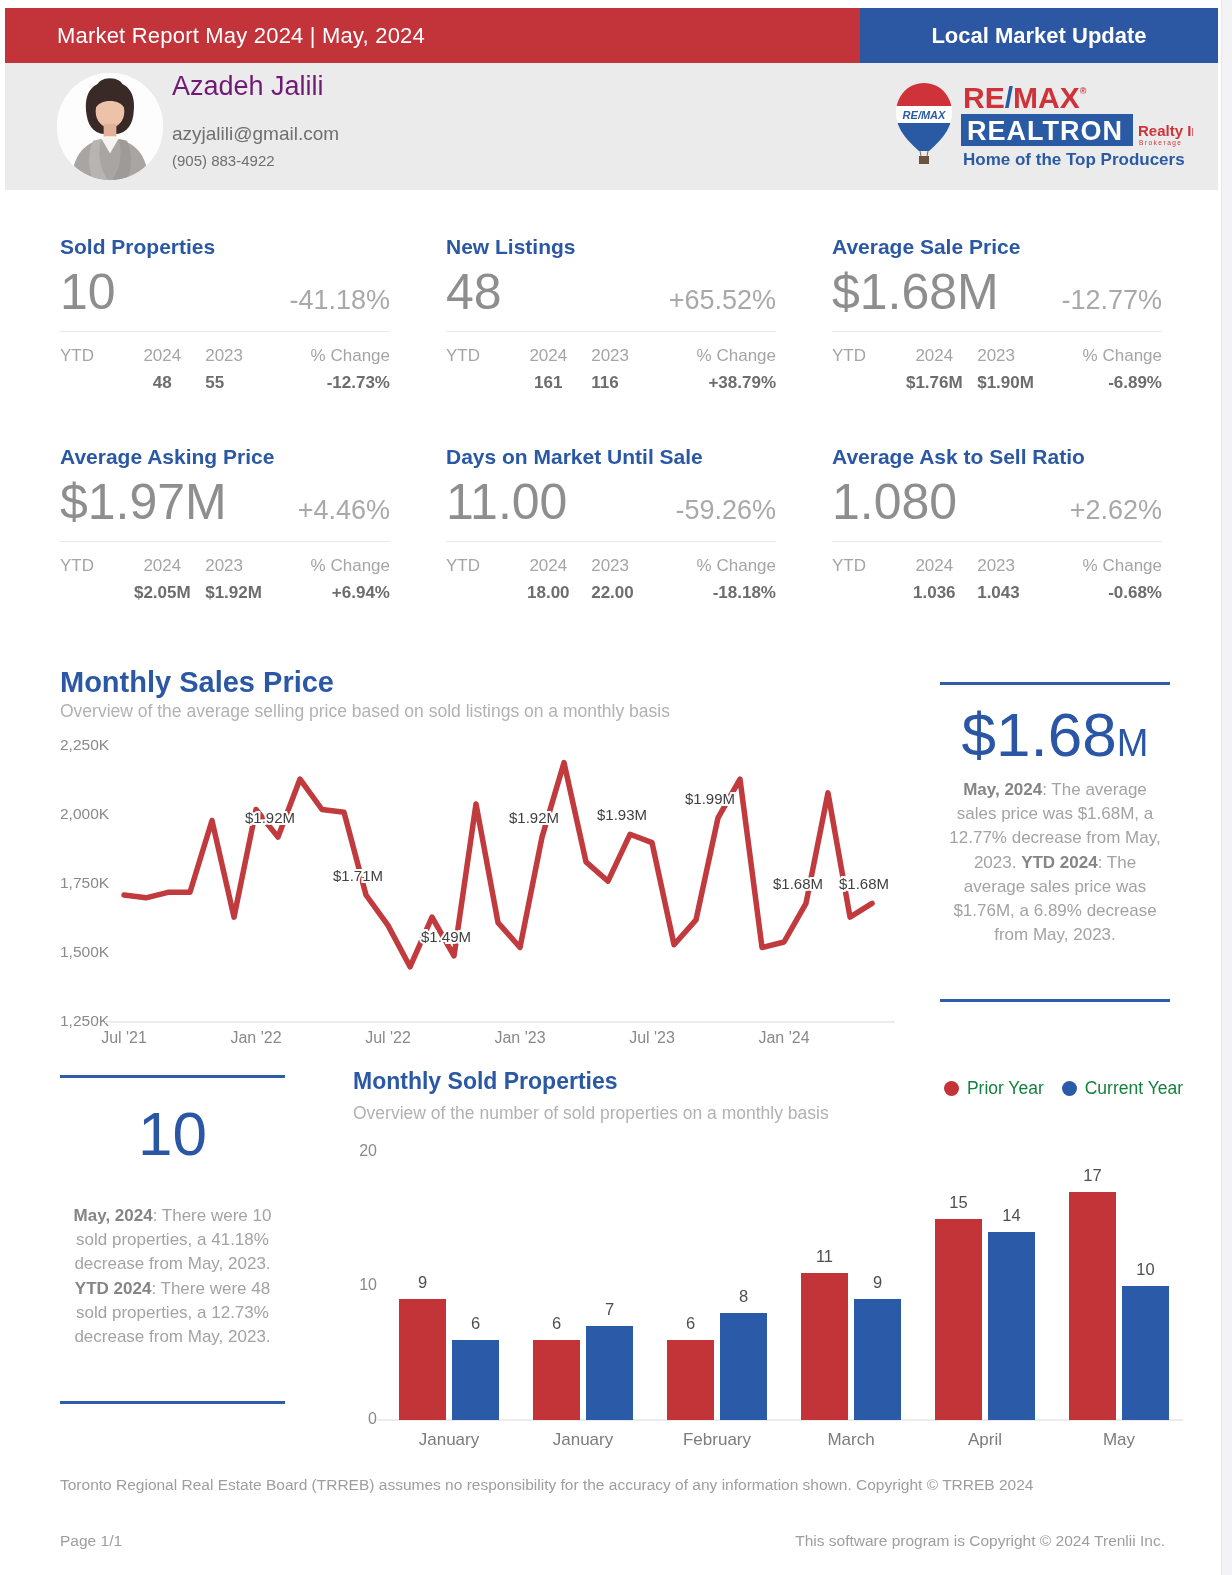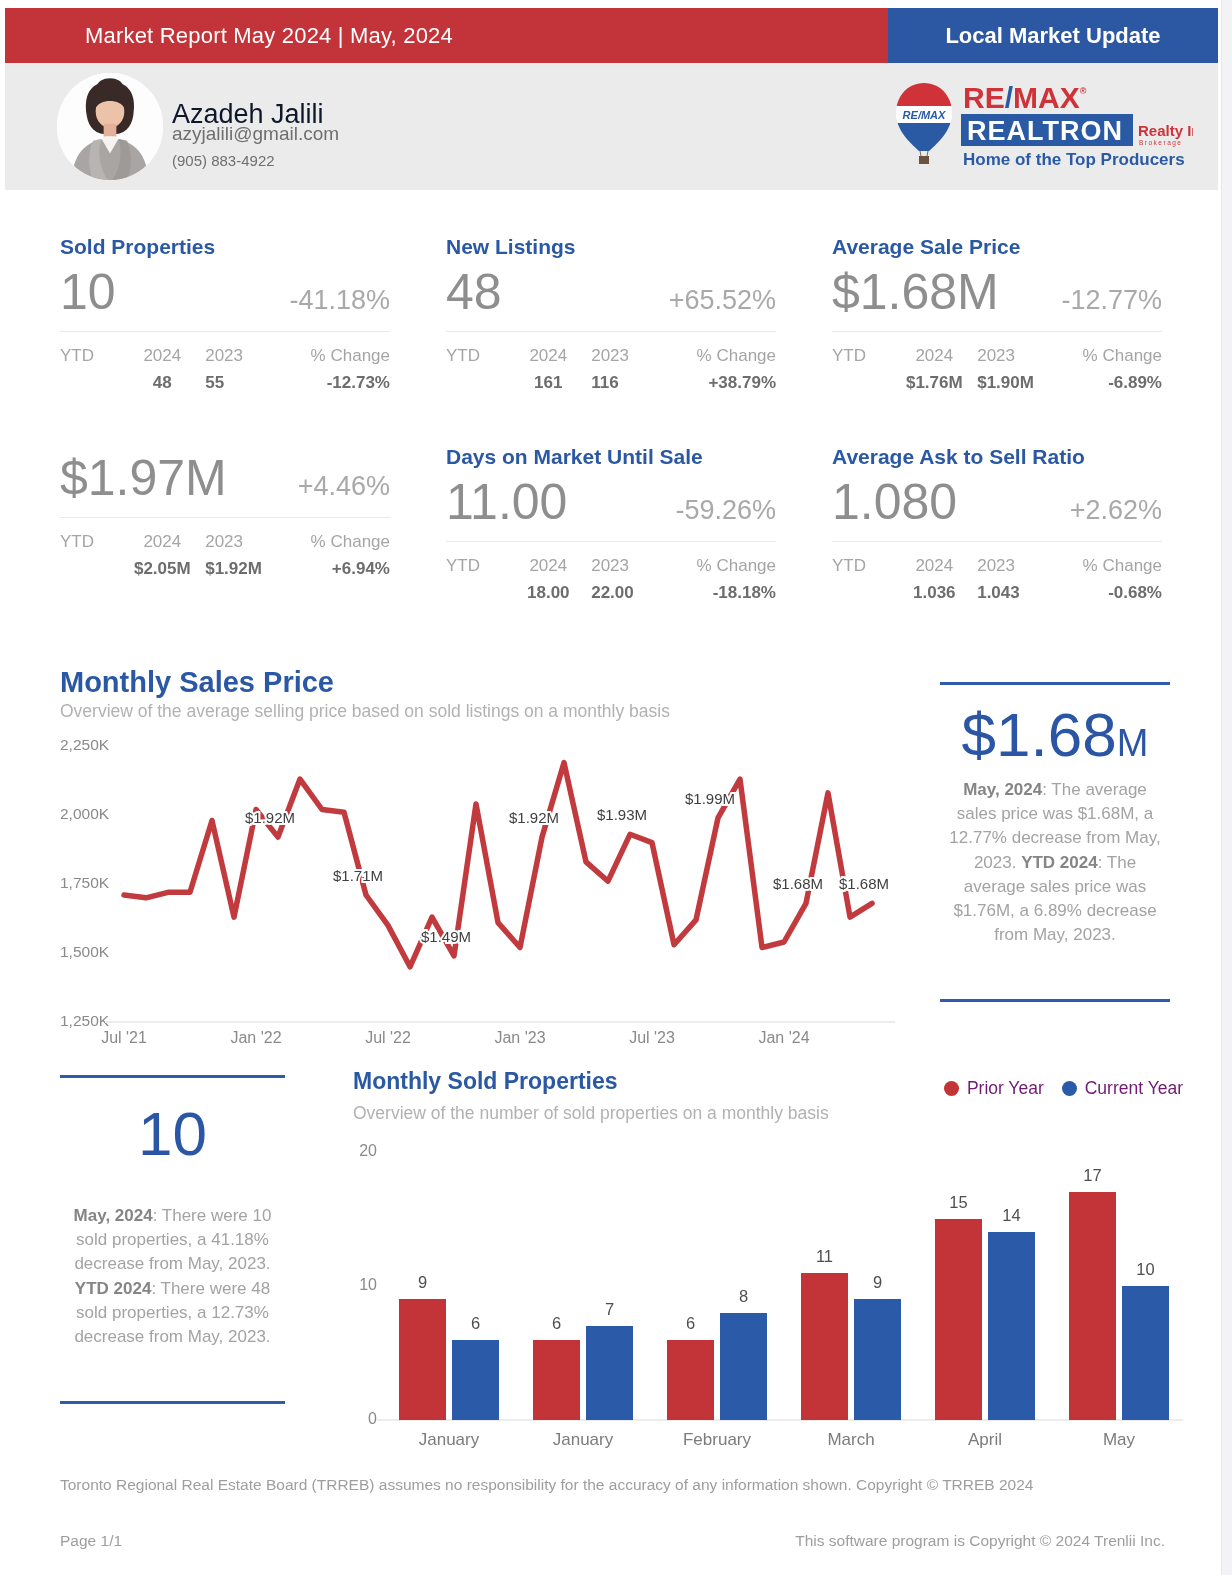--- a/index.html
+++ b/index.html
@@ -1,26 +1,26 @@
 <!DOCTYPE html>
 <html><head>
 <meta charset="utf-8">
 <style>
   html,body{margin:0;padding:0;background:#ffffff;}
   body{font-family:"Liberation Sans",sans-serif;}
   .page{position:relative;width:1232px;height:1575px;background:#fff;overflow:hidden;}
 
   
   .topbar{position:absolute;left:5px;top:8px;right:14px;height:55px;display:flex;}
-  .topbar .band-red{flex:0 0 66.2%;background:#c23439;color:#fff;display:flex;align-items:center;padding-left:80px;font-size:22px;letter-spacing:.2px;}
+  .topbar .band-red{flex:0 0 66.2%;background:#c23439;color:#fff;display:flex;align-items:center;padding-left:52px;font-size:22px;letter-spacing:.2px;}
   .topbar .band-blue{flex:1;background:#2b57a3;color:#fff;display:flex;align-items:center;justify-content:center;font-size:22px;font-weight:700;}
 
   .agentbar{position:absolute;left:5px;top:63px;right:14px;height:127px;background:#ebebeb;}
   .photo{position:absolute;left:52px;top:10px;width:106px;height:107px;border-radius:53px;overflow:hidden;background:#fdfdfd;}
-  .agent-name{position:absolute;left:167px;top:36px;font-size:27px;color:#0f172a;text-align:right;}
+  .agent-name{position:absolute;left:167px;top:8px;font-size:27px;color:#701a75;text-align:right;}
   .agent-email{position:absolute;left:167px;top:60px;font-size:19px;color:#6f6f6f;}
   .agent-phone{position:absolute;left:167px;top:89px;font-size:15px;color:#6f6f6f;}
   .logo{position:absolute;right:25px;top:17px;width:300px;height:90px;}
 
   
   .card{position:absolute;width:330px;height:180px;}
   .c1{left:60px;top:235px}.c2{left:446px;top:235px}.c3{left:832px;top:235px}
   .c4{left:60px;top:445px}.c5{left:446px;top:445px}.c6{left:832px;top:445px}
   .card-title{font-size:21px;font-weight:700;color:#2a58a4;}
   .num-row{display:flex;justify-content:space-between;align-items:baseline;margin-top:4px;}
@@ -50,21 +50,21 @@
   .panel-big .unit{font-size:38px;}
   .panel-text{margin:9px 2px 0;text-align:center;font-size:17px;color:#a3a3a3;line-height:1.42;}
   .sold-panel .panel-text{margin-top:36px;}
   .panel-text b{color:#858585;}
   .rule-bottom{margin-top:52px;}
 
   
   .bar-section{position:absolute;left:353px;top:1068px;width:830px;height:400px;}
   .bars-title{font-size:23px;font-weight:700;color:#2a58a4;}
   .bars-sub{margin-top:8px;font-size:17.5px;color:#b2b2b2;}
-  .legend{position:absolute;right:0;top:10px;display:flex;align-items:center;font-size:17.5px;color:#701a75;}
+  .legend{position:absolute;right:0;top:10px;display:flex;align-items:center;font-size:17.5px;color:#15803d;}
   .legend .item{display:flex;align-items:center;margin-left:18px;}
   .dot{width:15px;height:15px;border-radius:50%;display:inline-block;margin-right:8px;}
   .dot-red{background:#c23438;}
   .dot-blue{background:#2b5aa8;}
   .bar-ylab{position:absolute;left:0;width:24px;text-align:right;font-size:16px;color:#8a8a8a;}
   .bars-plot{position:absolute;left:32px;top:0;width:798px;height:352px;}
   .bar{position:absolute;bottom:0;width:47px;}
   .bar-red{background:#c23438;}
   .bar-blue{background:#2b5aa8;}
   .bar-val{position:absolute;width:60px;text-align:center;font-size:16.5px;color:#4f4f4f;}
@@ -196,20 +196,21 @@
     </div>
     <div class="trow vals">
       <span class="tc0"></span>
       <span class="tc1">$1.76M</span>
       <span class="tc2">$1.90M</span>
       <span class="tc3">-6.89%</span>
     </div>
   </div>
 
   <div class="card c4">
+    <div class="card-title">Average Asking Price</div>
     <div class="num-row">
       <span class="big-num">$1.97M</span>
       <span class="pct">+4.46%</span>
     </div>
     <hr class="card-div">
     <div class="trow">
       <span class="tc0">YTD</span>
       <span class="tc1">2024</span>
       <span class="tc2">2023</span>
       <span class="tc3">% Change</span>

